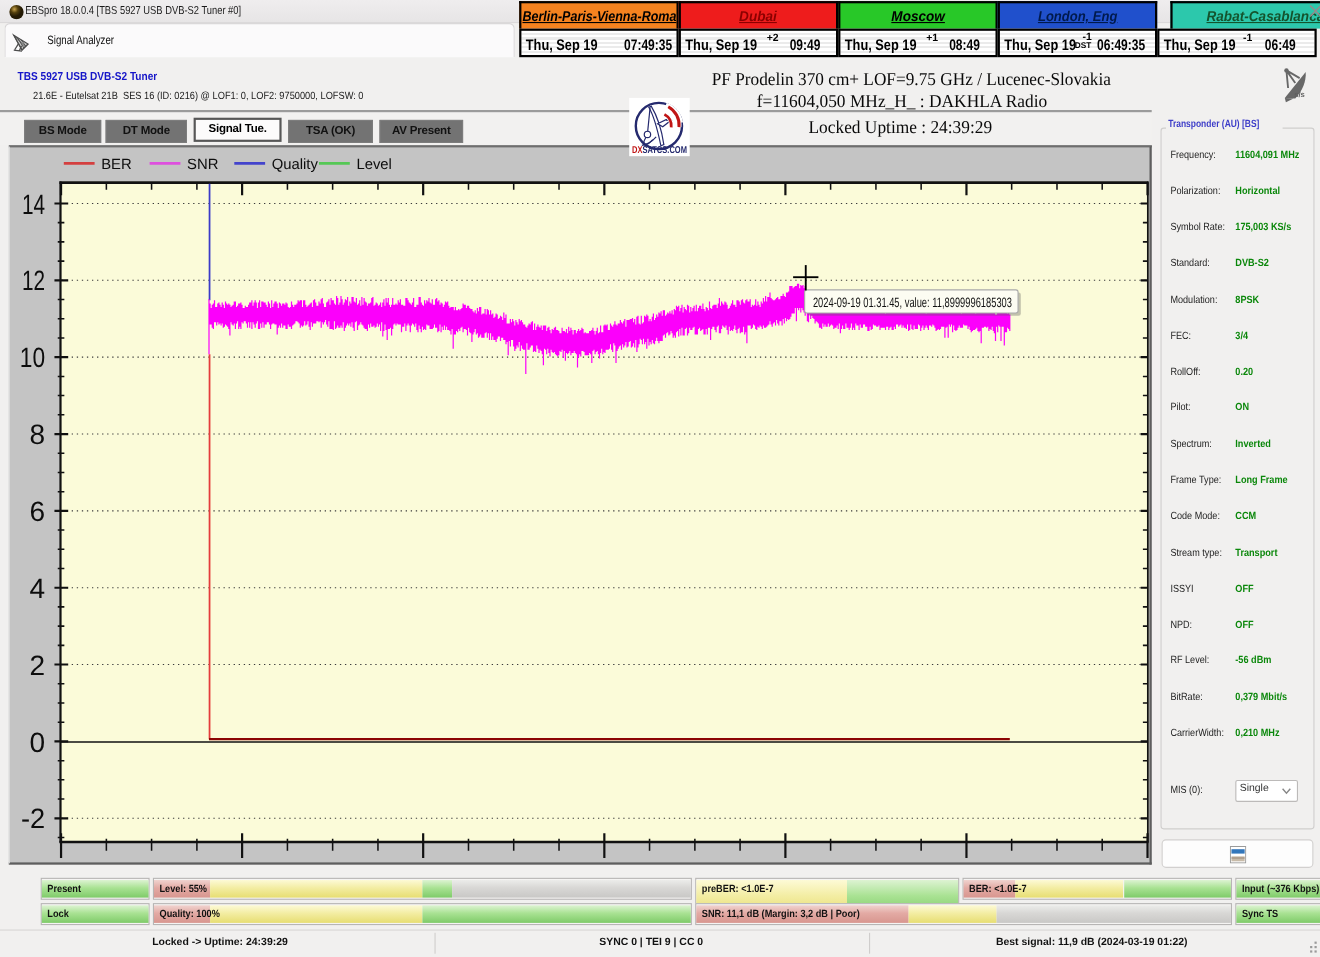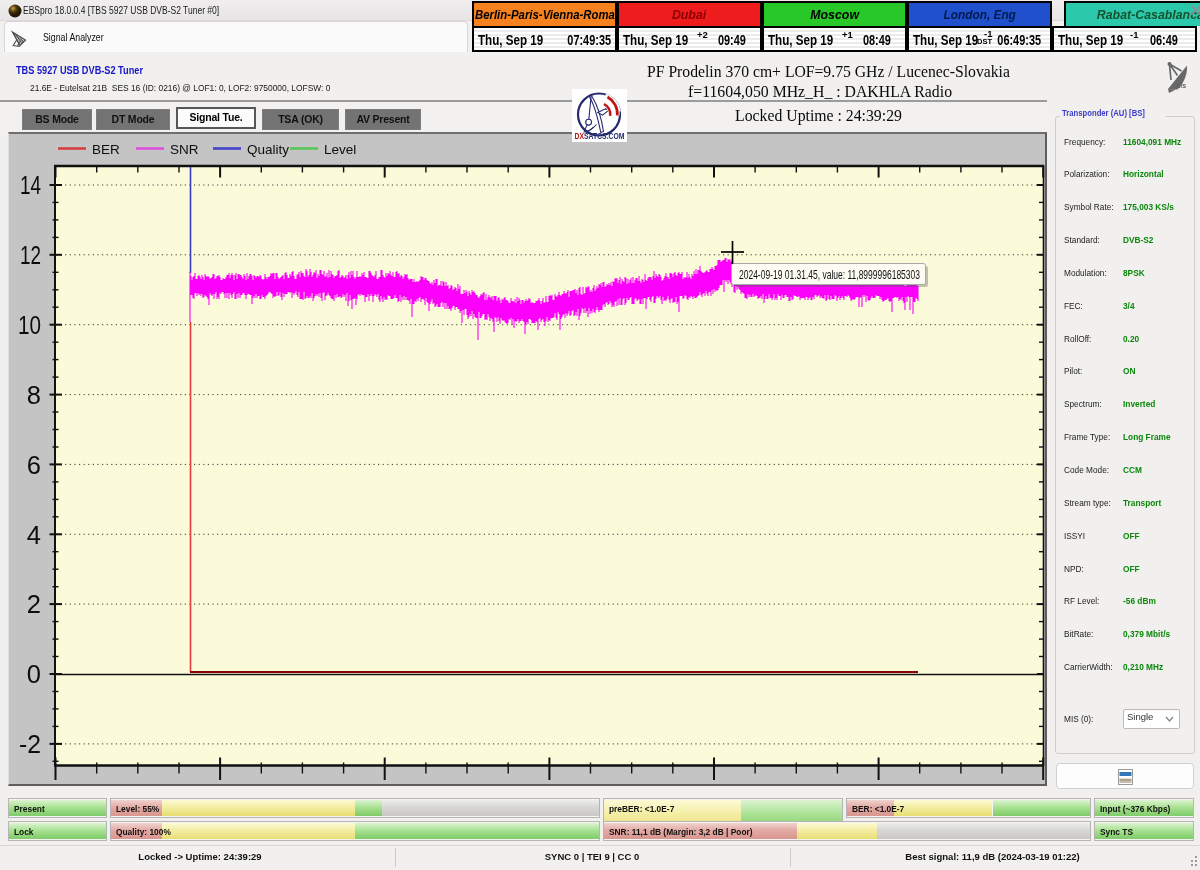--- a/index.html
+++ b/index.html
@@ -27,32 +27,32 @@
 #rpanel { position:absolute; left:1055px; top:116px; width:140px; height:638px;
   border:1px solid #d0cecd; border-radius:3px;}
 #rtitle { position:absolute; left:1060px; top:107px; font-size:9.5px; font-weight:bold;
   color:#3b3bc8; background:#f1f0ef; padding:0 2px; z-index:3;}
 .rlabel { position:absolute; left:1064px; font-size:9.5px; color:#222; transform:scaleX(0.87); transform-origin:0 50%; white-space:nowrap;}
 .rvalue { position:absolute; left:1123px; font-size:9.5px; font-weight:bold; color:#0a870a; transform:scaleX(0.875); transform-origin:0 50%; white-space:nowrap;}
 #combo { position:absolute; left:1123px; top:709px; width:57px; height:20px; background:#fff;
   border:1px solid #bcbab9; border-radius:2px; font-size:9.5px; color:#333;}
 #rbtn { position:absolute; left:1056px; top:763px; width:138px; height:26px; background:#fdfdfd;
   border:1px solid #d2d0cf; border-radius:4px;}
-.pcell { position:absolute; background:#f5f4f3; border:1px solid #b7b5b4; }
+.pcell { position:absolute; background:#f5f4f3; border:1px solid #b7b5b4;margin-left:29px; }
 .pbar { position:absolute; top:1px; bottom:1px; }
 .ptext { position:absolute; left:5px; top:4px; font-size:9.5px; font-weight:bold; color:#111;
   transform:scaleX(0.88); transform-origin:0 50%; white-space:nowrap; z-index:5;}
 #statusbar { position:absolute; left:0; top:845px; width:1200px; height:25px;
   background:#f1f0ef; border-top:1px solid #d8d6d5;}
 .stext { position:absolute; top:851px; font-size:9.5px; font-weight:bold; color:#111;
   text-align:center; white-space:nowrap;}
 .ssep { position:absolute; top:848px; width:1px; height:19px; background:#cfcdcc;}
 .clockcity { position:absolute; top:0; height:25px; border:2px solid #000; border-bottom:none;
   font-size:13px; font-weight:bold; font-style:italic; display:flex; justify-content:center;
-  align-items:center; white-space:nowrap;}
+  align-items:center; white-space:nowrap;text-decoration:underline;}
 .clockdate { position:absolute; top:25px; height:26px; border:2px solid #000;
   background:repeating-linear-gradient(180deg,#ffffff 0 2px,#ebebeb 2px 4px);}
 .cdtext { position:absolute; left:4px; top:4px; font-size:14px; font-weight:bold; color:#000;}
 .cdtime { position:absolute; top:4px; font-size:14px; font-weight:bold; color:#000;}
 .cdsup { position:absolute; font-size:9.5px; font-weight:bold; color:#000;}
 </style></head><body>
 <div id="titlebar"></div>
 <svg class="abs" style="left:8px;top:4px" width="14" height="14" viewBox="0 0 14 14">
  <defs>
       <radialGradient id="orb" cx="0.35" cy="0.3">

